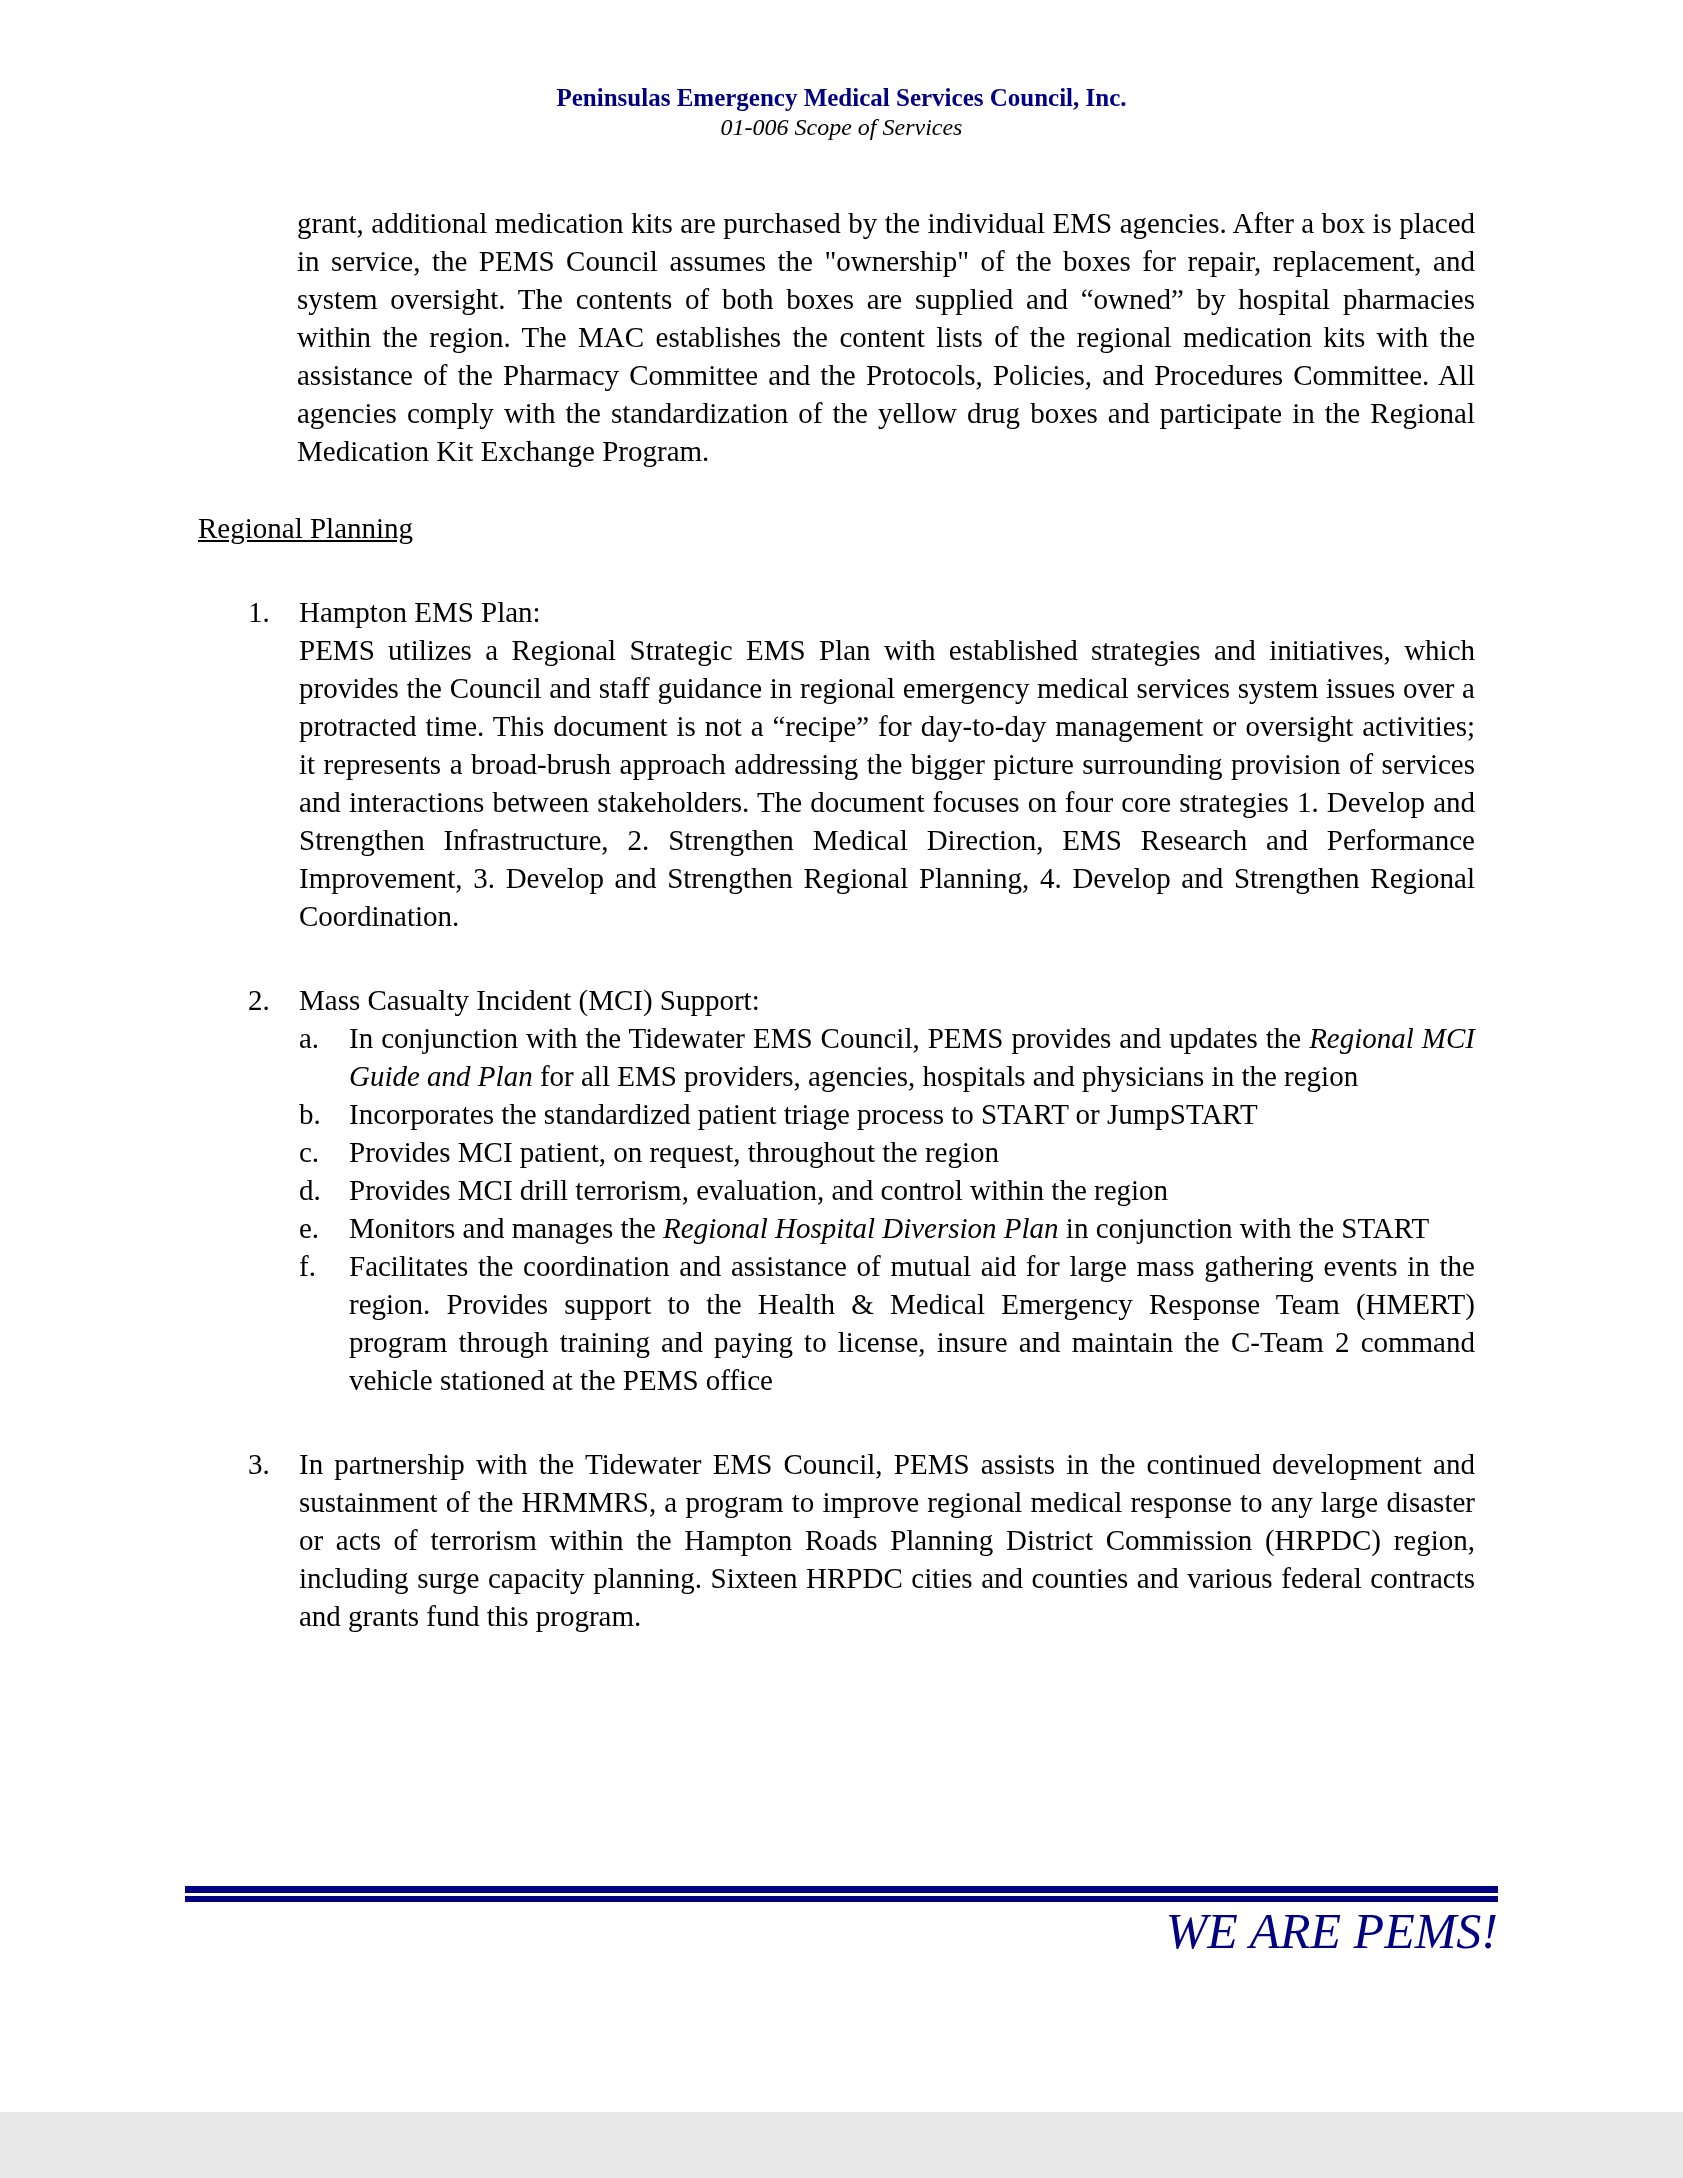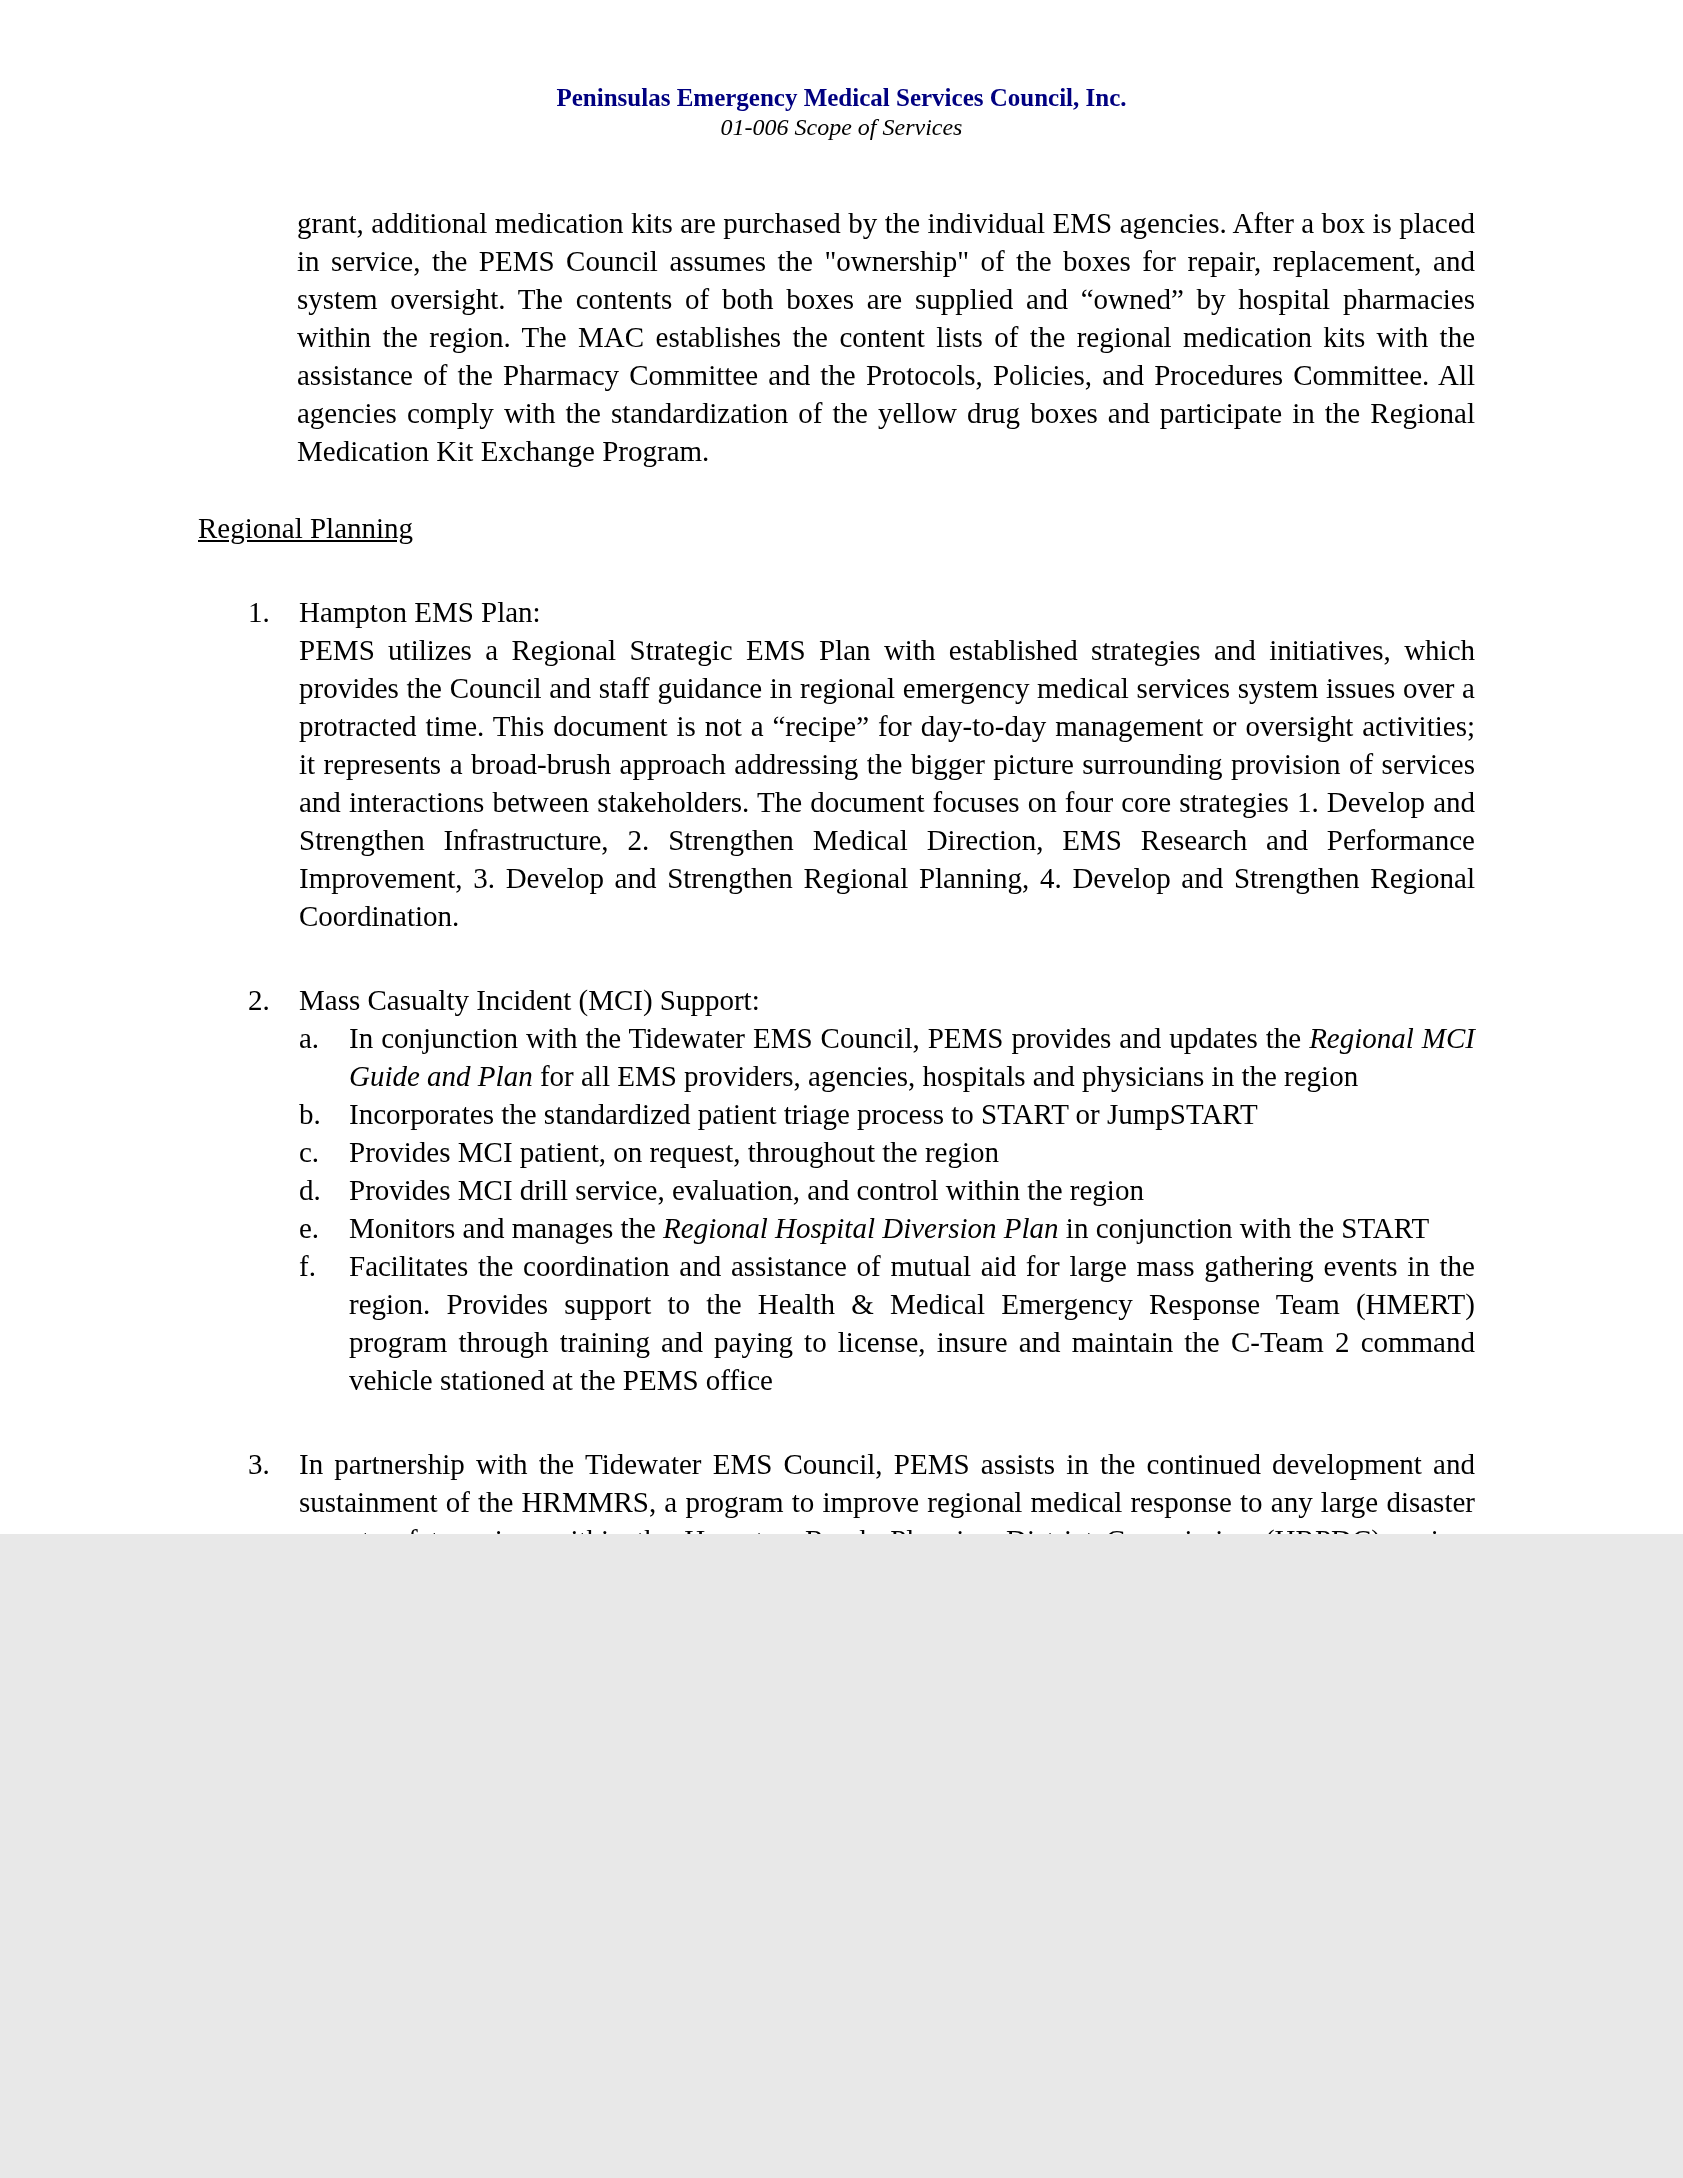--- a/index.html
+++ b/index.html
@@ -1,19 +1,19 @@
 <!DOCTYPE html>
 <html><head>
 <meta charset="utf-8">
 <style>
   html, body { margin: 0; padding: 0; background: #e8e8e8; }
   .page {
     position: relative;
     width: 1683px;
-    height: 1534px;
+    height: 2112px;
     margin: 0 auto;
     background: #ffffff;
     font-family: "Liberation Serif", "DejaVu Serif", serif;
     color: #000000;
     overflow: hidden;
   }
   .page-header { padding-top: 83px; text-align: center; }
   .org-name {
     font-size: 25px;
     line-height: 30px;
@@ -118,21 +118,21 @@
               <div class="sub-body"><span>Incorporates the standardized patient triage process to START or JumpSTART</span></div>
             </div>
 
             <div class="sub-item">
               <span class="sub-marker">c.</span>
               <div class="sub-body"><span>Provides MCI patient, on request, throughout the region</span></div>
             </div>
 
             <div class="sub-item">
               <span class="sub-marker">d.</span>
-              <div class="sub-body"><span>Provides MCI drill service, evaluation, and control within the region</span></div>
+              <div class="sub-body"><span>Provides MCI drill terrorism, evaluation, and control within the region</span></div>
             </div>
 
             <div class="sub-item">
               <span class="sub-marker">e.</span>
               <div class="sub-body"><span>Monitors and manages the </span><em>Regional Hospital Diversion Plan</em><span> in conjunction with the START</span></div>
             </div>
 
             <div class="sub-item">
               <span class="sub-marker">f.</span>
               <div class="sub-body"><span>Facilitates the coordination and assistance of mutual aid for large mass gathering events in the region. Provides support to the Health &amp; Medical Emergency Response Team (HMERT) program through training and paying to license, insure and maintain the C-Team 2 command vehicle stationed at the PEMS office</span></div>

